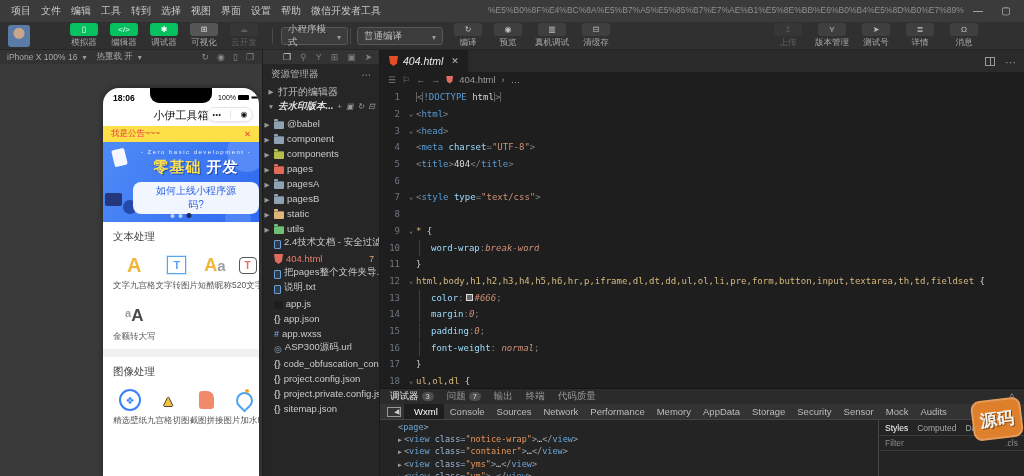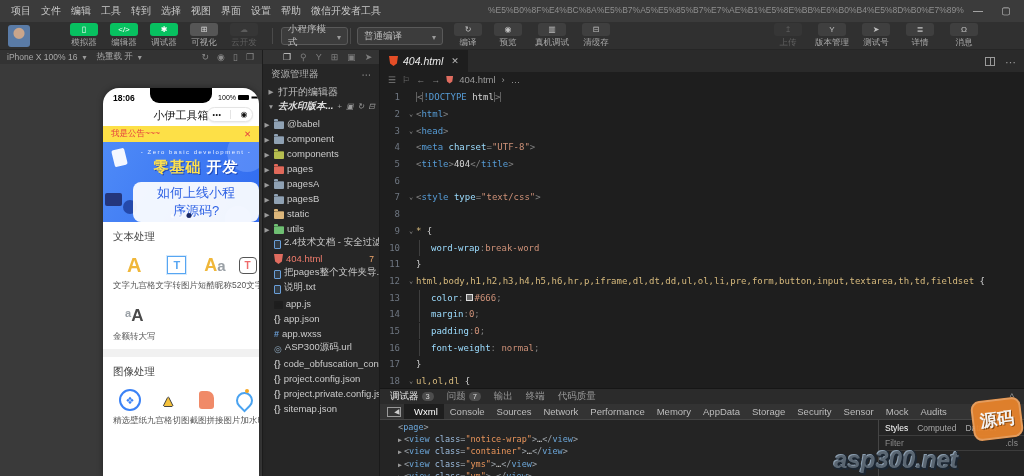--- a/index.html
+++ b/index.html
@@ -74,21 +74,21 @@
   .bd5 { position:absolute; right:8px; bottom:-10px; width:26px; height:26px; border-radius:50%; background:#79a7ff; opacity:.4; }
   .bd2 { position:absolute; left:20px; bottom:8px; width:14px; height:14px; border-radius:50%; background:#1e3f9e; opacity:.85; }
   .bd3 { position:absolute; left:10px; top:7px; width:13px; height:17px; background:#f4f7ff; border-radius:2px; transform:rotate(-14deg); }
   .bd4 { position:absolute; left:2px; bottom:16px; width:17px; height:13px; background:#24367c; border-radius:2px; }
   .bn-text { position:absolute; left:30px; right:0; top:7px; text-align:center; }
   .bn-tag { font-size:6px; color:#e8f0ff; letter-spacing:1.5px; margin-bottom:3px; }
   .bn-title { font-size:15px; font-weight:bold; letter-spacing:1px; }
   .bn-title .hl { color:#ffe14d; text-shadow:1px 1px 0 #1d48b8; }
   .bn-title .rest { color:#fff; text-shadow:1px 1px 0 #1d48b8; }
   .bn-btn { display:inline-block; margin-top:5px; background:rgba(255,255,255,.93); color:#2f62e4;
-            font-size:13px; padding:2px 20px; border-radius:8px; }
+            font-size:10px; padding:2px 20px; border-radius:8px; }
   .dots { position:absolute; bottom:4px; left:50%; transform:translateX(-50%); display:flex; gap:4px; align-items:center; }
   .dot { width:4px; height:4px; border-radius:50%; background:rgba(255,255,255,.65); }
   .dot.active { background:#1b2a66; width:5px; height:5px; }
   .pcard { padding:8px 10px 6px; background:#fff; }
   .ptitle { font-size:10.5px; color:#444; margin-bottom:9px; }
   .tgrid { display:grid; grid-template-columns:repeat(4,1fr); row-gap:12px; }
   .tool { display:flex; flex-direction:column; align-items:center; }
   .tool-label { font-size:8.5px; color:#555; margin-top:3px; white-space:nowrap; }
   .pdiv { height:8px; background:#f1f1f1; }
 
@@ -161,21 +161,21 @@
   .bc-ico { color:#7f7f7f; font-size:9px; }
   .bc-file-ico { width:7px; height:8px; background:#e06c5f; clip-path:polygon(0 0,100% 0,88% 75%,50% 100%,12% 75%); }
   .code { flex:1; background:#1e1e1e; font-family:"DejaVu Sans Mono",monospace; font-size:9px; overflow:hidden; padding-top:2px; }
   .codeline { height:16.7px; display:flex; align-items:center; }
   .gutter { width:26px; flex:none; text-align:right; padding-right:6px; color:#6e7681; font-size:9px; }
   .foldcol { width:10px; flex:none; color:#8a8a8a; font-size:7px; text-align:center; }
   .foldcol.can::before { content:"⌄"; }
   .ig { display:inline-block; width:12px; height:16px; border-left:1px solid #3f3f3f; margin-left:3px; flex:none; }
   .ltext { white-space:pre; overflow:hidden; }
   .tk-p { color:#808080; } .tk-t { color:#569cd6; } .tk-a { color:#9cdcfe; } .tk-s { color:#ce9178; }
-  .tk-sel { color:#d7ba7d; } .tk-pr { color:#9cdcfe; } .tk-v { color:#ce9178; } .tk-n { color:#d4d4d4; }
+  .tk-sel { color:#d7ba7d; } .tk-pr { color:#9cdcfe; } .tk-v { color:#ce9178;font-style:italic; } .tk-n { color:#d4d4d4; }
   .tk-m { border:1px solid #5f5f5f; border-radius:1px; }
   .swatch { display:inline-block; width:7px; height:7px; background:#666; border:1px solid #ddd; margin:0 2px; }
 
   
   .debugger { height:88px; background:#242424; border-top:1px solid #161616; display:flex; flex-direction:column; position:relative; }
   .dbg-tabs { height:15px; background:#2b2b2b; display:flex; align-items:center; gap:13px; padding-left:10px;
               font-size:9.5px; color:#9a9a9a; position:relative; }
   .dbg-tab { display:flex; align-items:center; gap:3px; }
   .dbg-tab.active { color:#ececec; }
   .badge { background:#4d4d4d; color:#d8d8d8; border-radius:7px; font-size:7.5px; padding:0 4px; line-height:9px; }
@@ -719,14 +719,13 @@
             <span>.cls</span>
           </div>
         </div>
       </div>
     </div>
   </div>
 </div>
 
 <div class="wm">
   <div class="wm-badge">源码</div>
-  <div class="wm-site">asp300.net</div>
 </div>
 
 </body></html>

